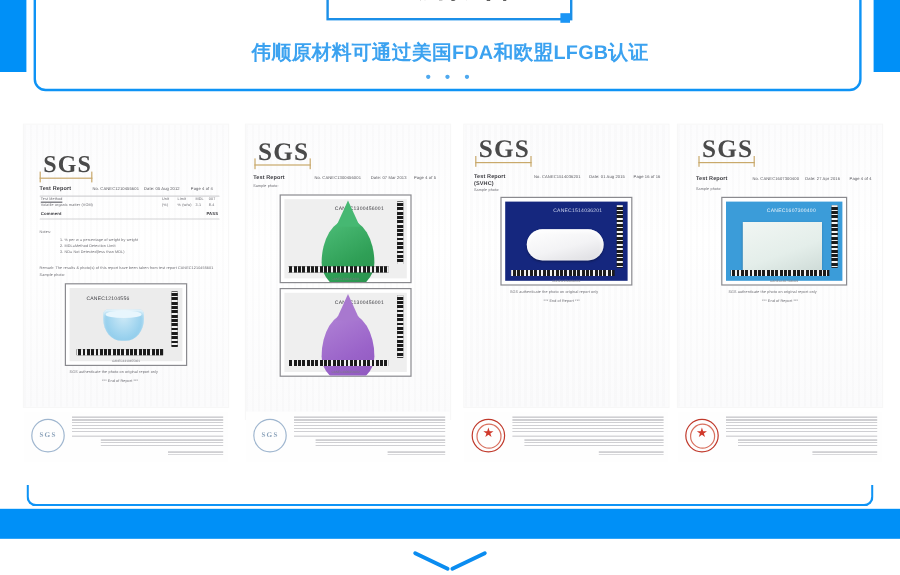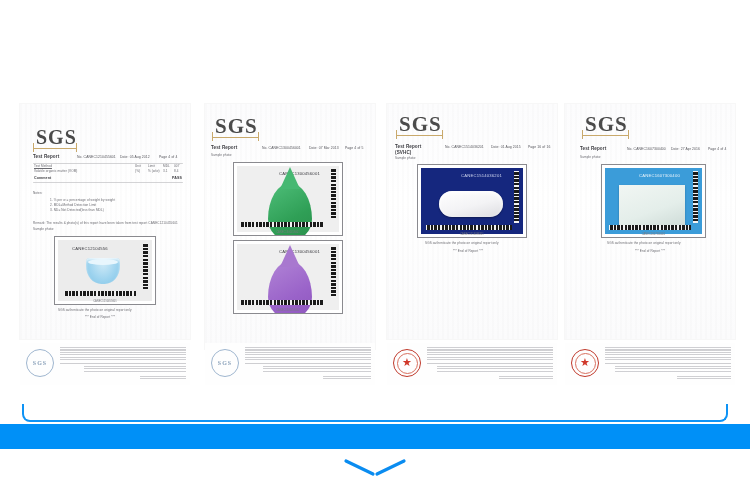--- a/index.html
+++ b/index.html
@@ -172,20 +172,34 @@
   }
   .blue-band{position:absolute;left:0;top:424px;width:750px;height:25px;background:#0090f7;}
   .chev{position:absolute;left:0;top:458px;width:750px;height:21px;}
   .chev svg{display:block;margin:0 auto;}
 </style>
 </head>
 <body>
 
 <div class="stage">
 
+  <div class="banner">
+    <div class="edge-bar left"></div>
+    <div class="edge-bar right"></div>
+
+    <div class="outer-frame"></div>
+
+    <div class="title-box">
+      <span class="title-text">检测报告</span>
+    </div>
+    <div class="title-corner"></div>
+
+    <div class="subtitle">伟顺原材料可通过美国FDA和欧盟LFGB认证</div>
+    <div class="dots">• • •</div>
+  </div>
 
   <div class="certs">
 
     <div class="cert cert-0">
       <div class="sheet">
         <div class="sheet-scan"></div>
 
         <div class="sgs" style="left:16px;top:22px;font-size:20px;">SGS</div>
         <div class="sgs-underline" style="left:13px;top:44px;width:44px;"></div>
         <div class="sgs-tick" style="left:13px;top:39px;height:9px;"></div>

